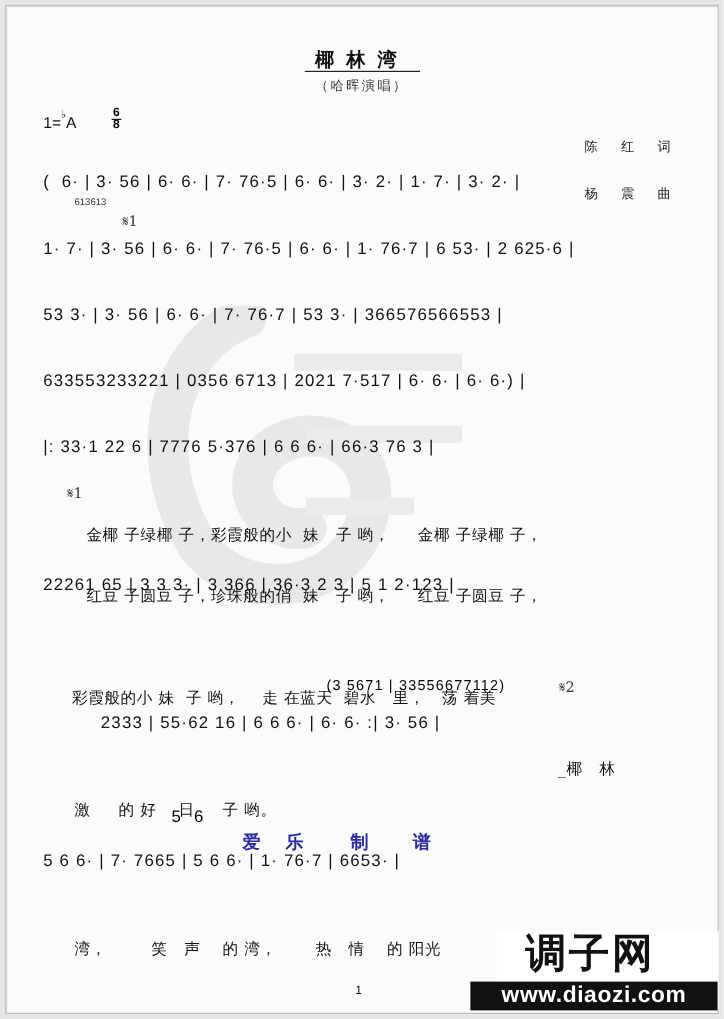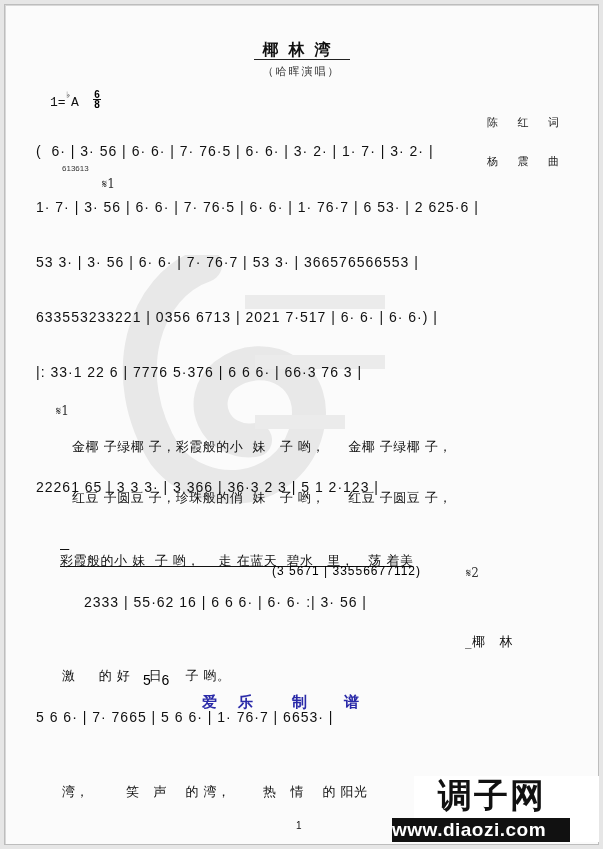--- a/index.html
+++ b/index.html
@@ -24,22 +24,21 @@
     font-family:"DejaVu Sans", sans-serif;
   }
   .title-rule { position:absolute; left:254px; top:59px; width:96px; height:1px; background:#222; }
   .subtitle {
     position:absolute; left:0; width:603px; top:64px; text-align:center;
     font-size:11px; color:#333; letter-spacing:2px;
     font-family:"DejaVu Serif", serif;
   }
   .key {
     position:absolute; left:36px; top:93px; font-size:13px; color:#111;
-    font-family:Liberation Mono, monospace;
-    margin-left:14px;
+    font-family:Liberation Sans, sans-serif;
   }
   .key sup { font-size:9px; position:relative; top:-3px; }
   .timesig {
     position:absolute; left:93px; top:90px; font-size:10px; line-height:9px; text-align:center;
     font-family:"Liberation Sans", sans-serif; font-weight:bold;
   }
   .timesig .ts-line { width:8px; height:1px; background:#111; margin:0 auto; }
   .credits {
     position:absolute; left:487px; top:90px; font-size:11px; line-height:13px; color:#222;
     font-family:"DejaVu Serif", serif; letter-spacing:8px; white-space:pre;
@@ -61,22 +60,22 @@
     position:absolute; font-size:15px; color:#2a2aa8; font-weight:bold;
     font-family:"DejaVu Sans", sans-serif;
   }
   .page-num { position:absolute; left:296px; top:820px; font-size:10px; color:#111; font-family:"Liberation Sans", sans-serif; }
   .logo-box { position:absolute; left:414px; top:776px; width:185px; height:66px; background:#fff; }
   .logo-cn {
     position:absolute; left:438px; top:776px; font-size:34px; font-weight:bold; color:#111;
     letter-spacing:2px; font-family:Liberation Sans, sans-serif; line-height:38px;
   }
   .logo-url {
-    position:absolute; left:392px; top:818px; width:178px; height:24px; background:#111;
-    color:#fff; font-size:19px; font-weight:bold; line-height:24px; 
+    position:absolute; left:392px; top:818px; width:206px; height:24px; background:#111;
+    color:#fff; font-size:19px; font-weight:bold; line-height:24px; text-align:center;
     font-family:"Liberation Sans", sans-serif; letter-spacing:0.5px;
   }
 </style>
 </head>
 <body>
 
 <div class="page"></div>
 
 <svg class="watermark-clef" viewBox="0 0 300 260">
   <path d="M120 10 C60 30 30 120 80 200 C120 250 200 240 220 180 C240 120 180 90 140 120 C110 145 130 190 170 185" fill="none" stroke="#e8e8e8" stroke-width="34" stroke-linecap="round"></path>
@@ -128,21 +127,21 @@
 <div class="segno" style="left:56px;top:404px;">𝄋1</div>
 <div class="lyrics" style="top:404px;left:72px;">
   <div>金椰 子绿椰 子，彩霞般的小  妹   子 哟，     金椰 子绿椰 子，</div>
   <div>红豆 子圆豆 子，珍珠般的俏  妹   子 哟，     红豆 子圆豆 子，</div>
 </div>
 
 <div class="row" style="top:479px;">
   <span class="notes">22261 65 | 3 3 3· | 3 366 | 36·3 2 3 | 5 1 2·123 |</span>
 </div>
 
-<div class="lyrics" style="top:518px;left:60px;text-decoration:underline;">
+<div class="lyrics" style="top:540px;left:60px;">
   <div>彩霞般的小 妹  子 哟，    走 在蓝天  碧水   里，   荡 着美</div>
 </div>
 
 <div class="prelude" style="left:256px;top:564px;margin-left:16px;">(3 5671 | 33556677112)</div>
 <div class="segno" style="left:466px;top:566px;">𝄋2</div>
 <div class="row" style="top:594px;margin-left:48px;">
   <span class="notes">2333 | 55·62 16 | 6 6 6· | 6· 6· :| 3· 56 |</span>
 </div>
 
 <div class="lyrics" style="top:633px;left:62px;">

